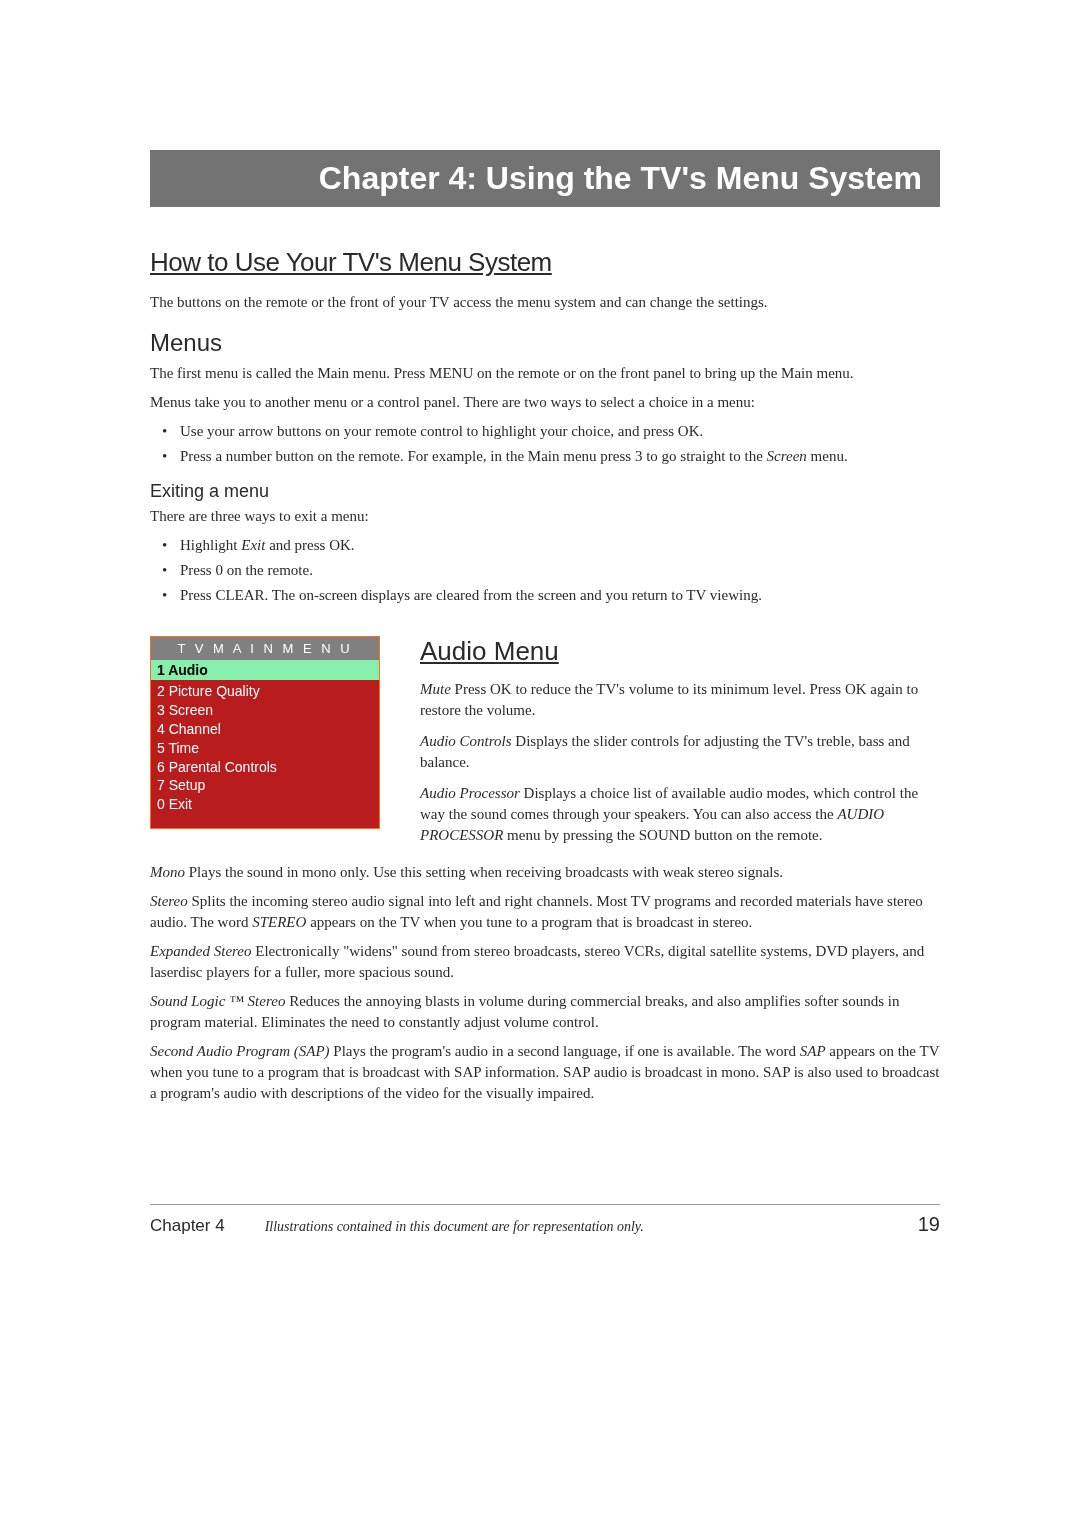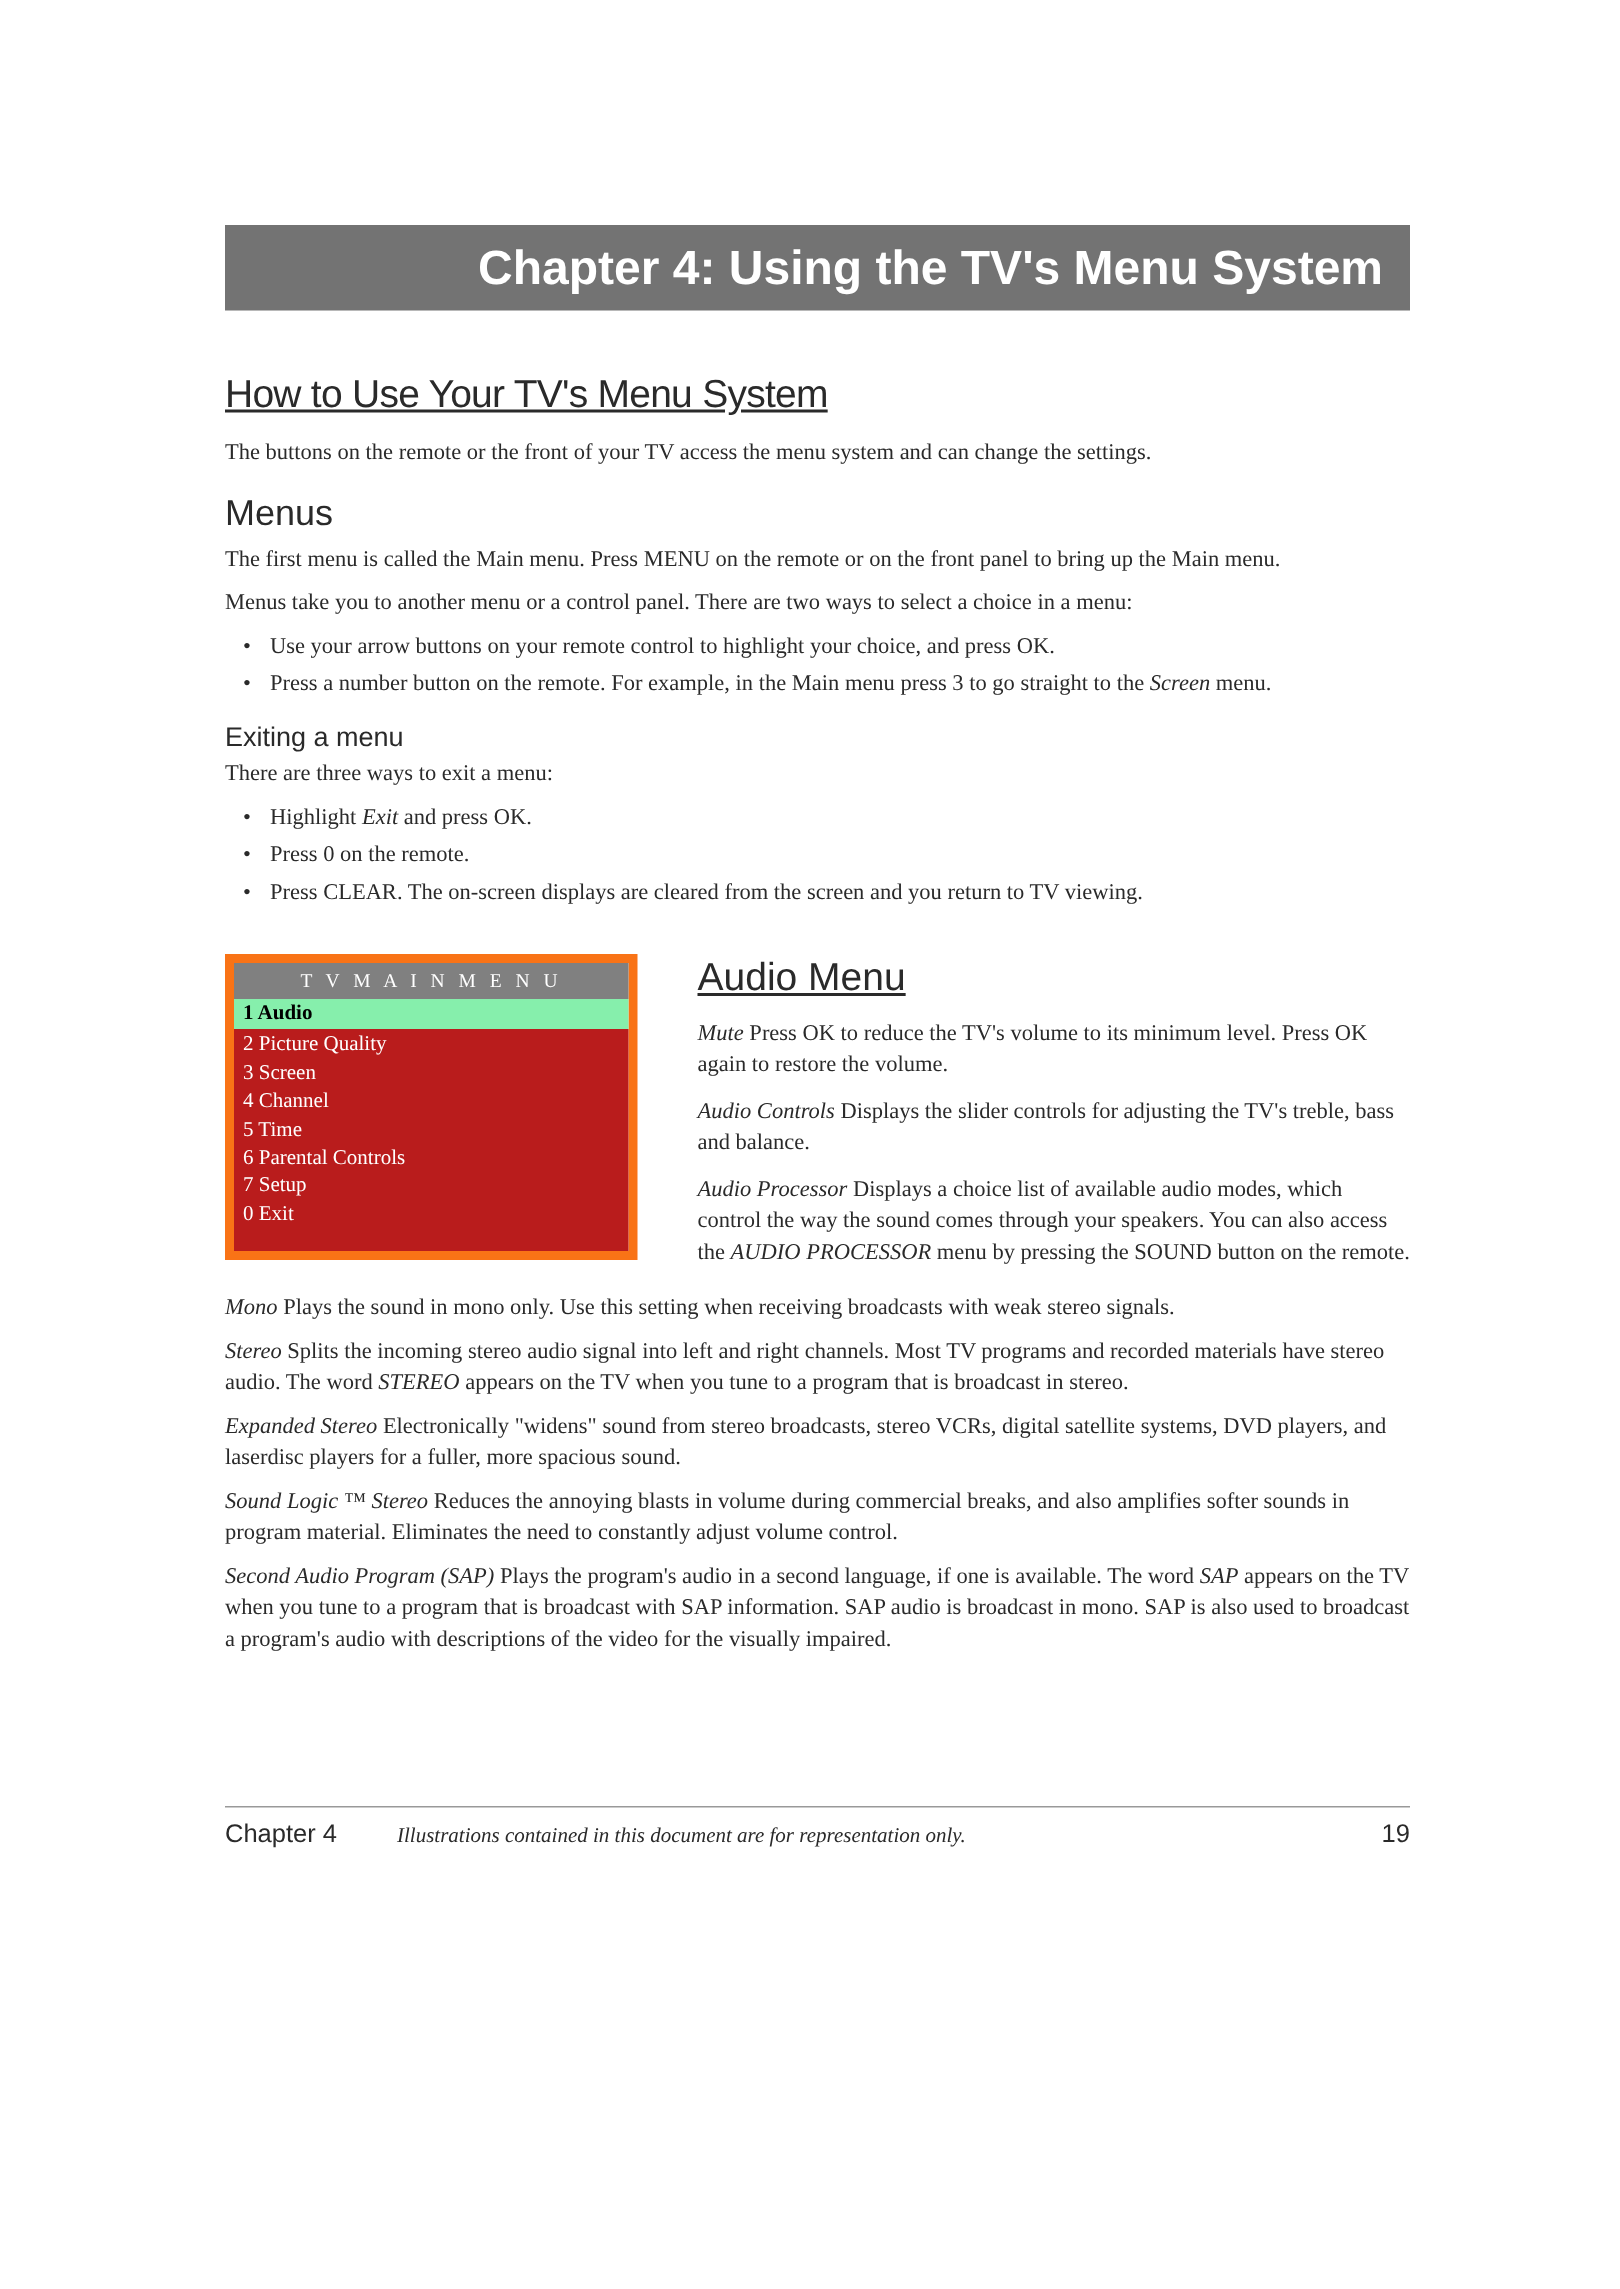--- a/index.html
+++ b/index.html
@@ -74,23 +74,23 @@
       margin-bottom: 4px;
       font-weight: normal;
     }
     .two-col {
       display: flex;
       gap: 40px;
       margin-top: 30px;
       align-items: flex-start;
     }
     .menu-box {
-      width: 275px;
-      border: 6px solid #f97316;
-      font-family: Liberation Serif, serif;
+      width: 230px;
+      border: 1px solid #f97316;
+      font-family: Liberation Sans, sans-serif;
       font-size: 14px;
       flex-shrink: 0;
     }
     .menu-title {
       background: #808080;
       color: #fff;
       text-align: center;
       padding: 4px 0;
       letter-spacing: 3px;
       font-size: 13px;
@@ -141,21 +141,21 @@
       font-size: 17px;
       margin-right: 40px;
     }
     .footer-note {
       font-style: italic;
       font-size: 14px;
       flex: 1;
     }
     .footer-page {
       font-family: Arial, Helvetica, sans-serif;
-      font-size: 17px;
+      font-size: 20px;
     }
   </style>
 </head>
 <body>
 
 <div class="page">
 
   <div class="chapter-bar">Chapter 4: Using the TV's Menu System</div>
 
   <div class="h2">How to Use Your TV's Menu System</div>

